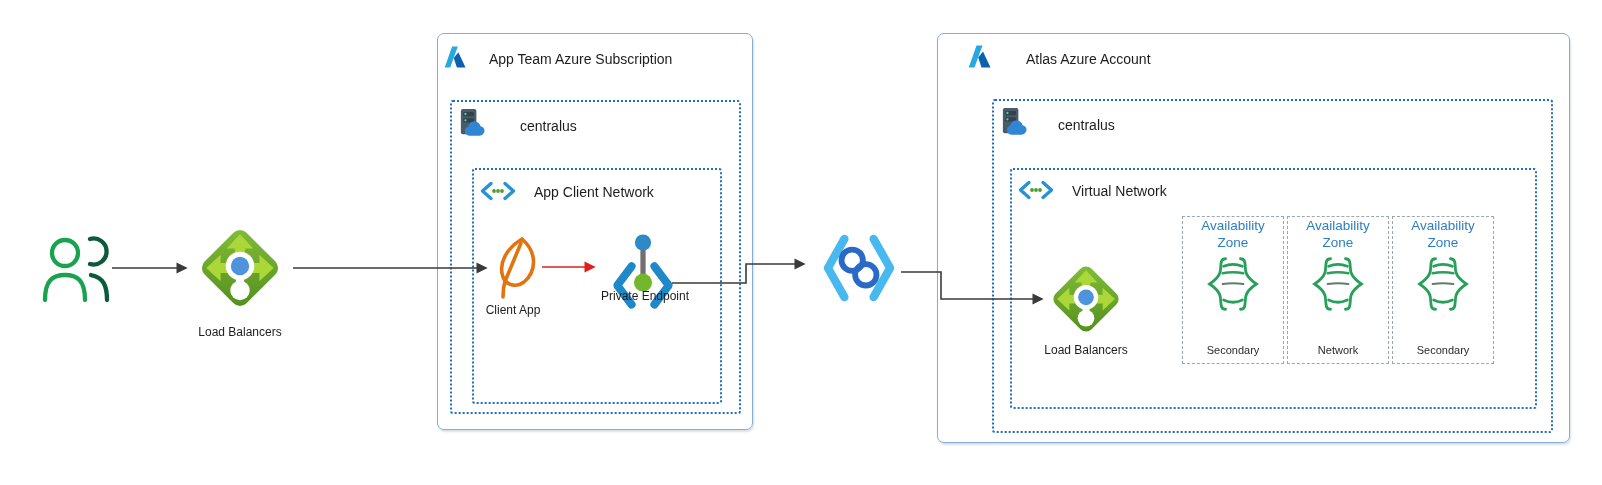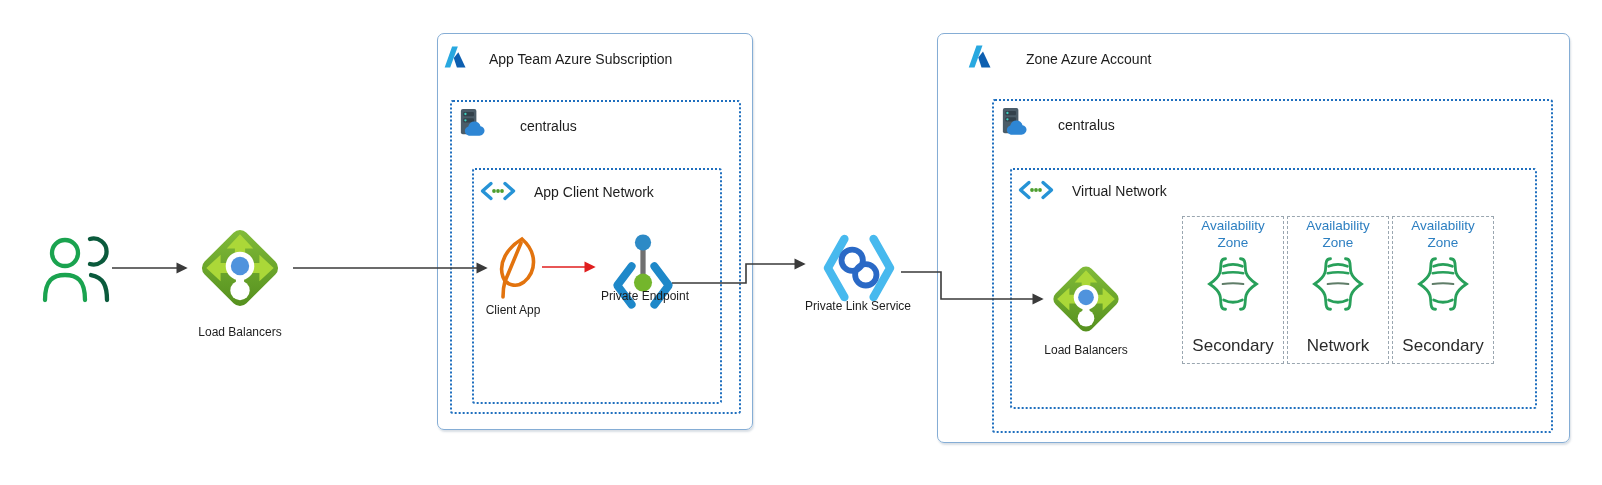--- a/index.html
+++ b/index.html
@@ -14,21 +14,21 @@
   .box-dotted{
     position:absolute;border:2px dotted #1f6fbe;border-radius:3px;background:transparent;
   }
   .zone-box{
     position:absolute;border:1.5px dashed #9aa6b0;background:transparent;
     display:flex;flex-direction:column;align-items:center;
   }
   .hdr-title{position:absolute;font-size:14px;color:#1d1d1d;white-space:nowrap;}
   .node-label{position:absolute;font-size:12px;color:#1d1d1d;text-align:center;}
   .zone-title{font-size:13.5px;line-height:17px;color:#2d7fc1;text-align:center;width:86px;}
-  .zone-role{position:absolute;bottom:7px;font-size:17px;color:#2b2b2b;text-align:center;width:100%;}
+  .zone-role{position:absolute;bottom:7px;font-size:11px;color:#2b2b2b;text-align:center;width:100%;}
   .icon{position:absolute;}
   svg{display:block;}
   #connectors{position:absolute;left:0;top:0;pointer-events:none;}
 </style>
 </head>
 <body>
 
 <div id="canvas">
 
   <svg width="0" height="0" style="position:absolute">
@@ -138,29 +138,28 @@
   <div class="node-label" style="left:575px;top:289px;width:140px;">Private Endpoint</div>
 
   <div class="icon" style="left:818px;top:234px;">
     <svg width="82" height="68" viewBox="0 0 84 70" fill="none" stroke-linecap="round" stroke-linejoin="round">
       <path d="M27 5 L10 35 L27 65" stroke="#47b9ee" stroke-width="8.5"></path>
       <path d="M57 5 L74 35 L57 65" stroke="#47b9ee" stroke-width="8.5"></path>
       <circle cx="35" cy="27" r="11" stroke="#2a69c6" stroke-width="6"></circle>
       <circle cx="49" cy="42" r="11" stroke="#2a69c6" stroke-width="6"></circle>
     </svg>
   </div>
-  <div class="node-label" style="left:798px;top:297px;width:120px;line-height:19px;">Private Link Service</div>
 
   <div class="box-solid" style="left:937px;top:33px;width:631px;height:408px;"></div>
   <div class="icon" style="left:967px;top:44px;">
     <svg width="24" height="25" viewBox="0 0 96 96">
         <use href="#azure-sym"></use>
       </svg>
   </div>
-  <div class="hdr-title" style="left:1026px;top:51px;">Zone Azure Account</div>
+  <div class="hdr-title" style="left:1026px;top:51px;">Atlas Azure Account</div>
 
   <div class="box-dotted" style="left:992px;top:99px;width:557px;height:330px;"></div>
   <div class="icon" style="left:999px;top:107px;">
     <svg width="31" height="31" viewBox="0 0 32 32">
         <use href="#region-sym"></use>
       </svg>
   </div>
   <div class="hdr-title" style="left:1058px;top:117px;">centralus</div>
 
   <div class="box-dotted" style="left:1010px;top:168px;width:523px;height:237px;"></div>

